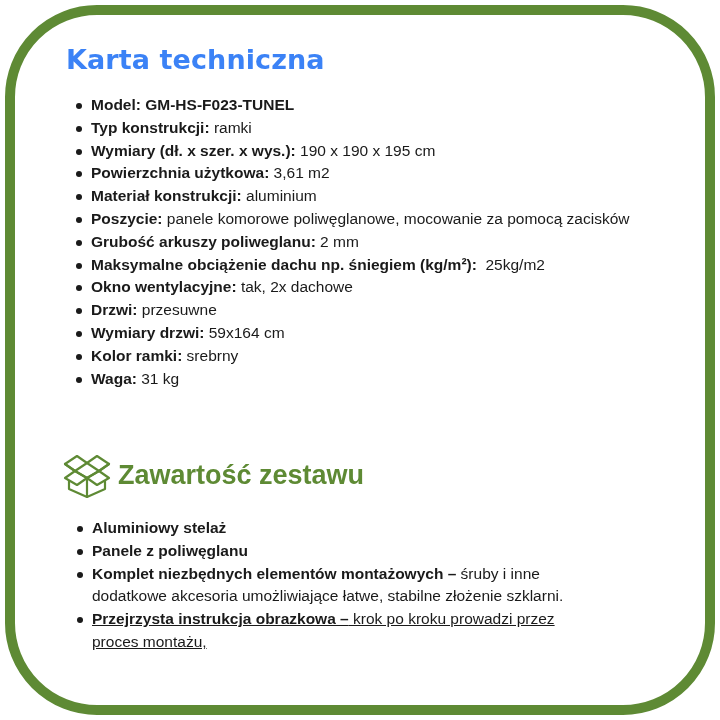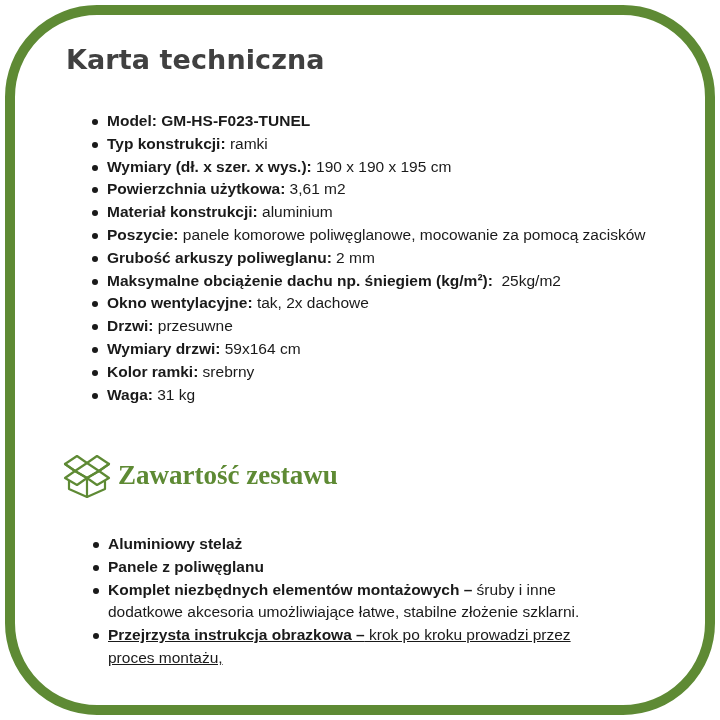--- a/index.html
+++ b/index.html
@@ -6,44 +6,44 @@
   body {
     width: 720px; height: 720px; background: #ffffff; position: relative; overflow: hidden;
     font-family: "Liberation Sans", "DejaVu Sans", sans-serif; color: #1a1a1a;
   }
   .frame {
     position: absolute; left: 5px; top: 5px; width: 690px; height: 690px;
     border: 10px solid #5e8a34; border-radius: 92px; background: #ffffff;
   }
   .title {
     position: absolute; left: 66px; top: 44px; margin: 0;
-    font-size: 27px; font-weight: bold; color: #404040; letter-spacing: 0.1px;
+    font-size: 27px; font-weight: bold; color: #3b82f6; letter-spacing: 0.1px;
     font-family: "DejaVu Sans", sans-serif;
   }
   ul.specs, ul.contents {
-    position: absolute; margin: 16px; padding: 0; list-style: none;
+    position: absolute; margin: 0; padding: 0; list-style: none;
     font-size: 15.5px; line-height: 22.8px;
   }
   ul.specs { left: 75px; top: 94px; width: 607px; }
   ul.contents { left: 76px; top: 517px; width: 560px; }
   ul li { position: relative; padding-left: 16px; }
   ul li .dot {
     position: absolute; left: 1px; top: 9px; width: 6px; height: 6px;
     border-radius: 50%; background: #1a1a1a;
   }
   ul li b { font-weight: bold; }
   .just { text-align: justify; text-align-last: left; }
   .just-first { text-align: justify; text-decoration: underline; }
   .section2 {
     position: absolute; left: 62px; top: 453px; height: 46px; display: flex; align-items: center;
   }
   .section2 .box-icon { width: 50px; height: 46px; display: block; }
   .section2 h2 {
     margin: 0 0 1px 6px; font-size: 27px; font-weight: bold; color: #5e8a34;
-    font-family: Liberation Serif, serif;
+    font-family: Liberation Sans, sans-serif;
   }
 </style>
 </head>
 <body>
 
 <div class="frame"></div>
 
 <h1 class="title">Karta techniczna</h1>
 
 <ul class="specs">

